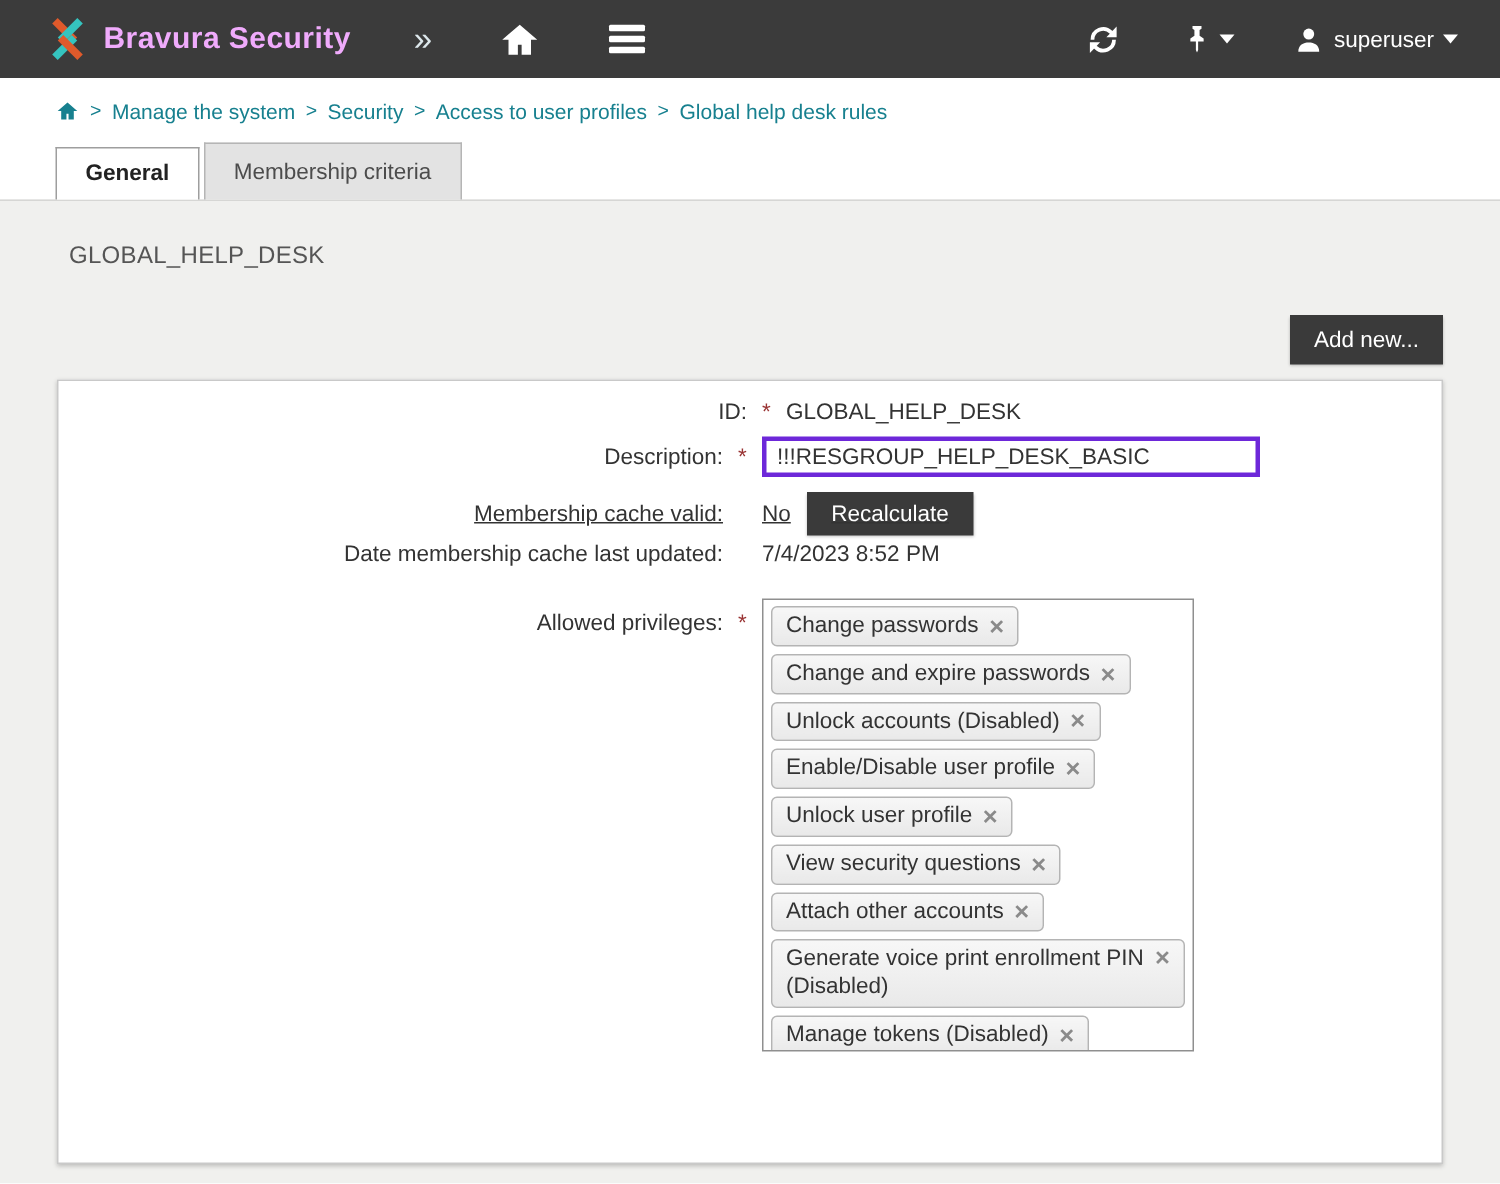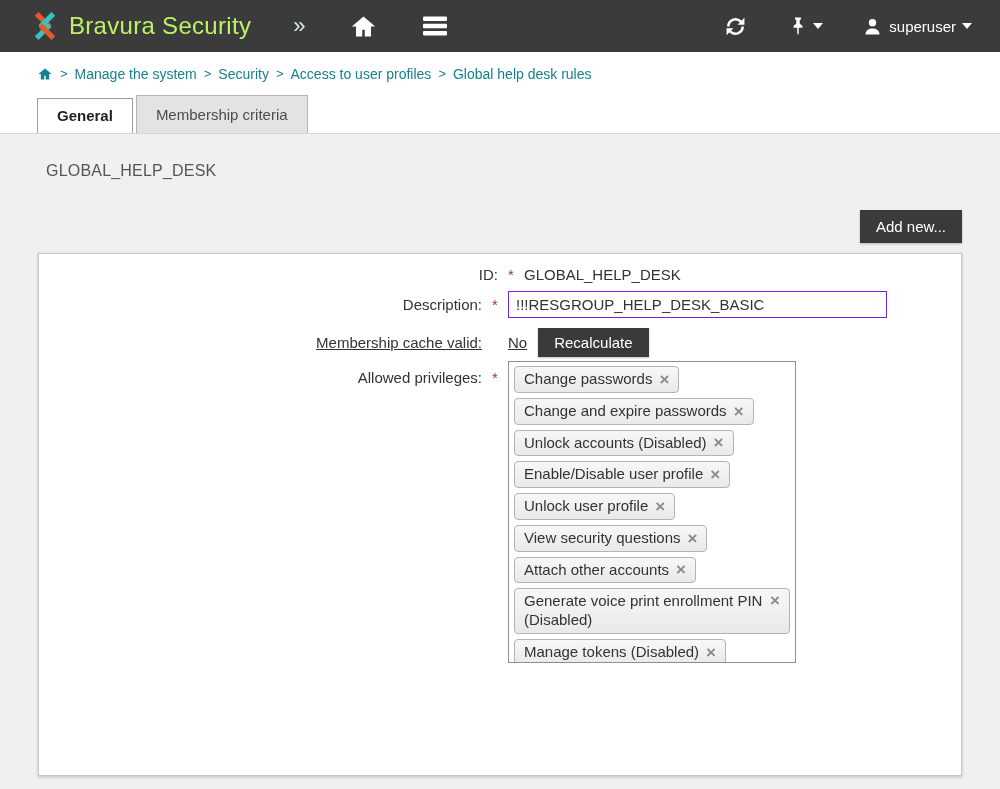--- a/index.html
+++ b/index.html
@@ -1,21 +1,21 @@
 <!DOCTYPE html>
 <html><head>
 <meta charset="utf-8">
 <style>
   * { box-sizing: border-box; margin: 0; padding: 0; }
   html,body { width:1000px; height:789px; background:#fff; font-family:"Liberation Sans", sans-serif; overflow:hidden; }
 
   
   .topbar { height:52px; background:#3b3b3b; display:flex; align-items:center; padding:0 28px 0 30px; }
   .brand { display:flex; align-items:center; gap:9px; cursor:pointer; }
-  .brand-name { color:#bef264; font-size:24px; font-weight:normal; letter-spacing:.3px; }
+  .brand-name { color:#f0abfc; font-size:20px; font-weight:bold; letter-spacing:.3px; }
   .collapse-glyph { color:#dde8ec; font-size:22px; margin-left:42px; cursor:pointer; line-height:1; }
   .icon-btn { display:flex; align-items:center; cursor:pointer; }
   .ml45 { margin-left:45px; }
   .topbar-right { margin-left:auto; display:flex; align-items:center; }
   .caret { width:0; height:0; border-left:5px solid transparent; border-right:5px solid transparent; border-top:6px solid #fff; margin-left:6px; }
   .user-name { color:#fff; font-size:15px; margin-left:7px; }
 
   
   .breadcrumb { height:43px; background:#fff; display:flex; align-items:center; padding-left:37px; font-size:14px; color:#17808f; gap:7px; }
   .breadcrumb a, .breadcrumb .crumb { color:#17808f; text-decoration:none; cursor:pointer; }
@@ -41,21 +41,21 @@
   .panel-form { padding-top:12px; }
   .frow { display:grid; grid-template-columns:443px 16px 1fr; column-gap:5px; align-items:center; font-size:15px; color:#333; }
   .frow.top { align-items:start; }
   .flabel { text-align:right; color:#333; }
   .req { color:#993333; text-align:center; font-size:15px; }
   .fvalue { color:#333; }
   .row-id { margin-bottom:8px;padding-left:16px; }
   .row-desc { margin-bottom:10px; }
   .row-cache { margin-bottom:4px;text-decoration:underline; }
   .row-date { margin-bottom:21px; }
-  .desc-input { width:379px; height:27px; border:1px solid #6d28d9; font-size:15px; font-family:"Liberation Sans", sans-serif; padding:2px 7px; color:#333; }
+  .desc-input { width:332px; height:27px; border:3px solid #6d28d9; font-size:15px; font-family:"Liberation Sans", sans-serif; padding:2px 7px; color:#333; }
   .cache-wrap { display:flex; align-items:center; gap:11px; }
   .btn-recalc { padding:6px 16px; }
   .priv-label { padding-top:8px; }
 
   .chipbox { width:288px; height:302px; border:1px solid #8f8f8f; background:#fff; padding:4px 5px; overflow:hidden; }
   .chip { display:flex; align-items:center; gap:7px; width:fit-content; background:linear-gradient(#f7f7f7,#e9e9e9); border:1px solid #b4b4b4; border-radius:4px; padding:3px 9px; font-size:15px; color:#333; margin-bottom:5px; }
   .chip.wide { width:100%; justify-content:space-between; align-items:flex-start; }
   .chip-label { line-height:1.25; }
   .chip-x { color:#8a8a8a; font-weight:bold; font-size:17px; line-height:1; cursor:pointer; }
 
@@ -169,20 +169,25 @@
 
       <div class="frow row-cache">
         <span class="flabel">Membership cache valid:</span>
         <span class="req"></span>
         <span class="cache-wrap">
           <span class="fvalue">No</span>
           <button class="btn-dark btn-recalc">Recalculate</button>
         </span>
       </div>
 
+      <div class="frow row-date">
+        <span class="flabel">Date membership cache last updated:</span>
+        <span class="req"></span>
+        <span class="fvalue">7/4/2023 8:52 PM</span>
+      </div>
 
       <div class="frow top">
         <span class="flabel priv-label">Allowed privileges:</span>
         <span class="req priv-label">*</span>
         <div class="chipbox">
 
           <div class="chip">
             <span class="chip-label">Change passwords</span>
             <span class="chip-x">×</span>
           </div>

